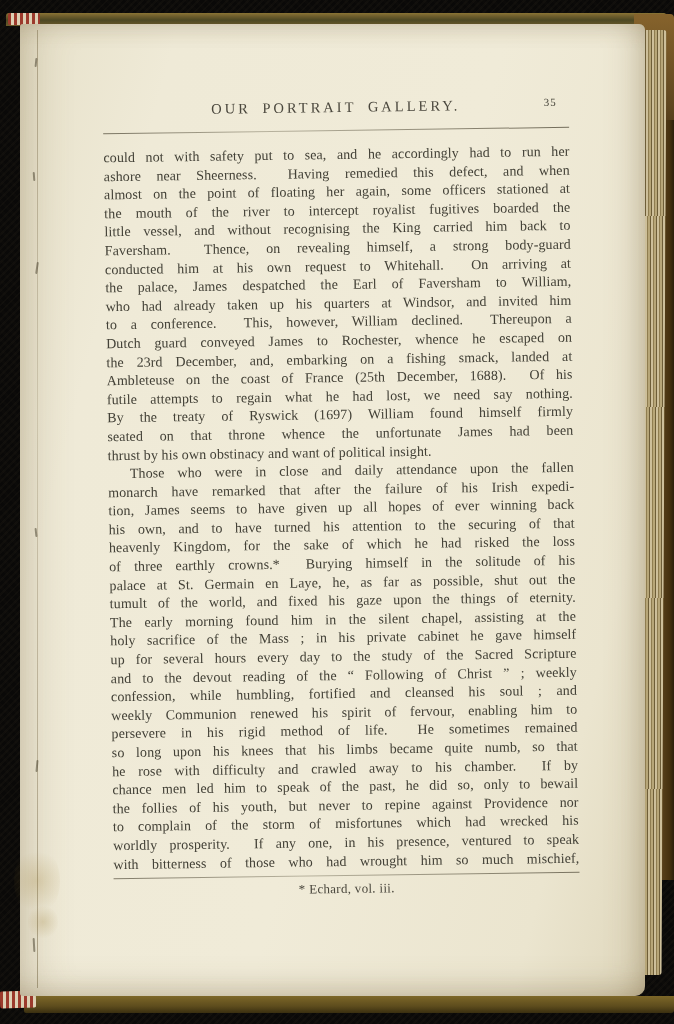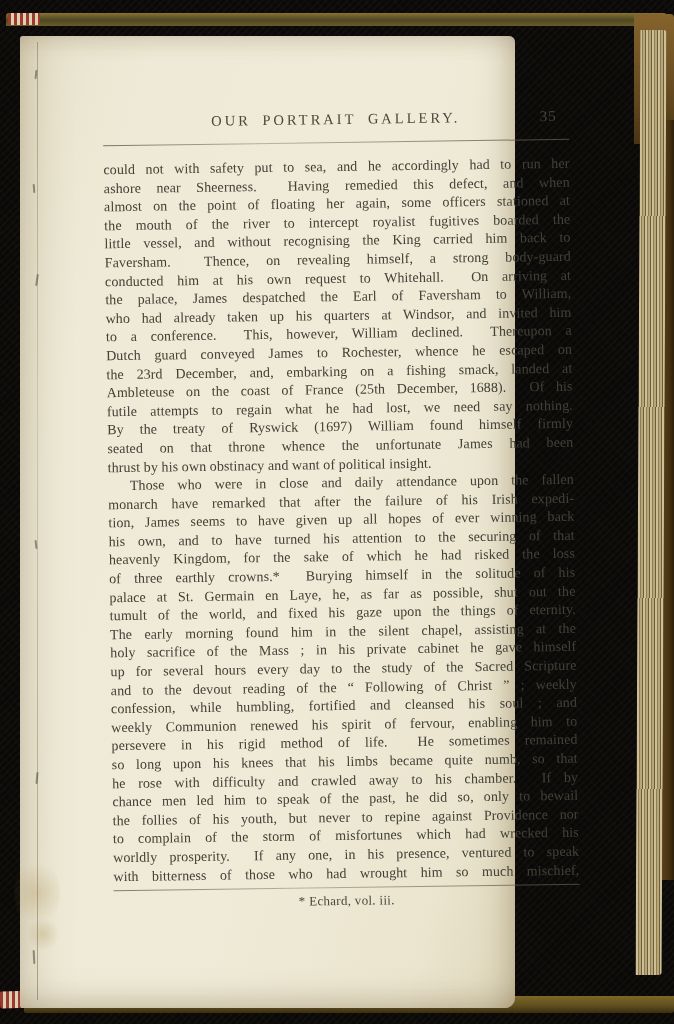--- a/index.html
+++ b/index.html
@@ -41,21 +41,21 @@
   .headband.top-left{left:8px;top:13px;width:32px;height:12px;border-radius:2px;}
   .headband.bottom-left{left:0;top:991px;width:36px;height:17px;border-radius:2px;transform:rotate(-2deg);}
   .page-stack-right{
     position:absolute;left:638px;top:30px;width:26px;height:945px;
     background:repeating-linear-gradient(90deg,#cdbf9a 0 2px,#8f7d50 2px 3px,#b7a678 3px 5px,#6e5e38 5px 6px);
     transform:rotate(.3deg);
     border-radius:0 3px 3px 0;
   }
   
   .page{
-    position:absolute;left:20px;top:36px;width:495px;height:972px;
+    position:absolute;left:20px;top:24px;width:625px;height:972px;
     background:linear-gradient(105deg,#e7e1ca 0%,#efead7 18%,#f0ebd8 55%,#ebe5cf 85%,#dfd7bc 100%);
     border-radius:3px 6px 10px 3px;
     box-shadow:
       inset 30px 0 46px -24px rgba(115,95,55,.30),
       inset -22px 0 34px -18px rgba(115,95,55,.38),
       inset 0 -26px 34px -22px rgba(115,95,55,.28),
       inset 0 18px 26px -20px rgba(115,95,55,.22);
   }
   .crease-line{
     position:absolute;left:17px;top:6px;bottom:8px;width:1px;
@@ -77,21 +77,21 @@
     color:#45433a;
   }
   .header-row{
     position:relative;height:18px;
   }
   .page-title{
     text-align:center;font-size:14.5px;letter-spacing:3px;word-spacing:5px;
     color:#4a473d;
   }
   .page-number{
-    position:absolute;right:12px;top:0;font-size:15px;letter-spacing:1px;color:#46443a;
+    position:absolute;right:12px;top:0;font-size:11px;letter-spacing:1px;color:#46443a;
   }
   .rule{
     height:1px;margin-top:13px;
     background:linear-gradient(90deg,rgba(92,86,68,.8),rgba(128,122,100,.5) 35%,rgba(92,86,68,.85));
   }
   .body-text{margin-top:15px;font-size:14px;}
   .paragraph{margin:0;}
   .line{
     line-height:18.6px;white-space:normal;
     text-align:justify;text-align-last:justify;

